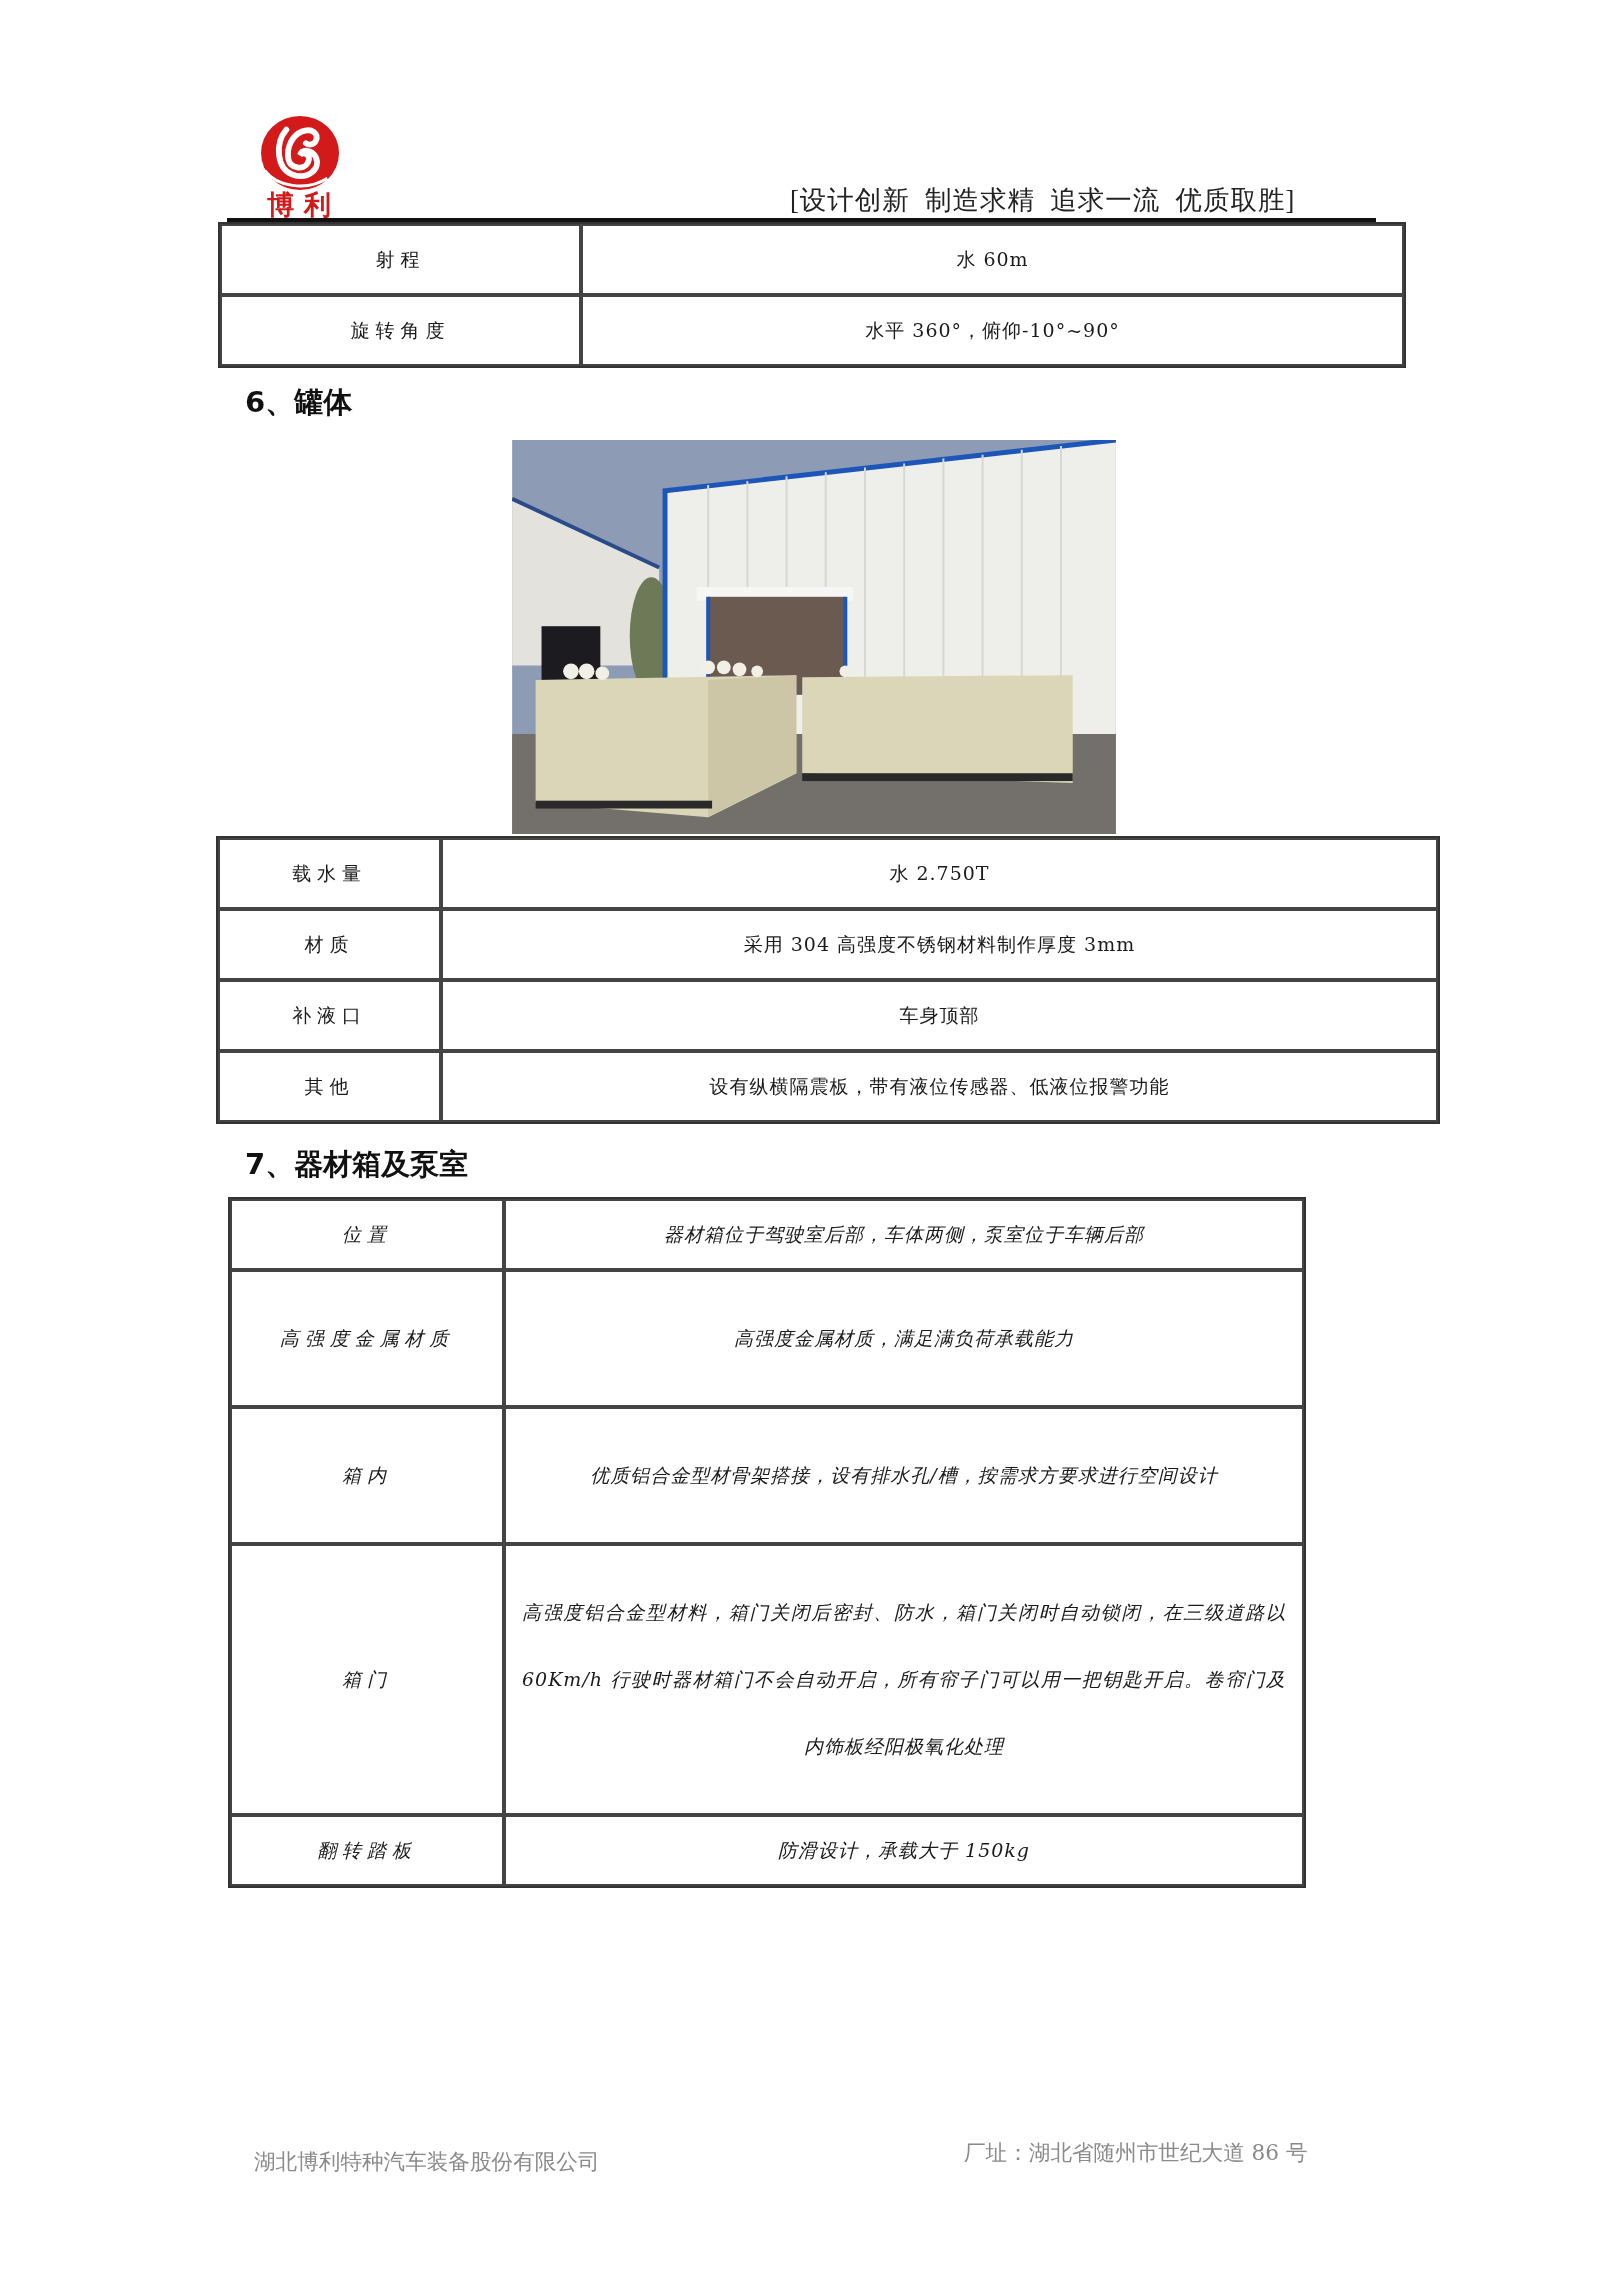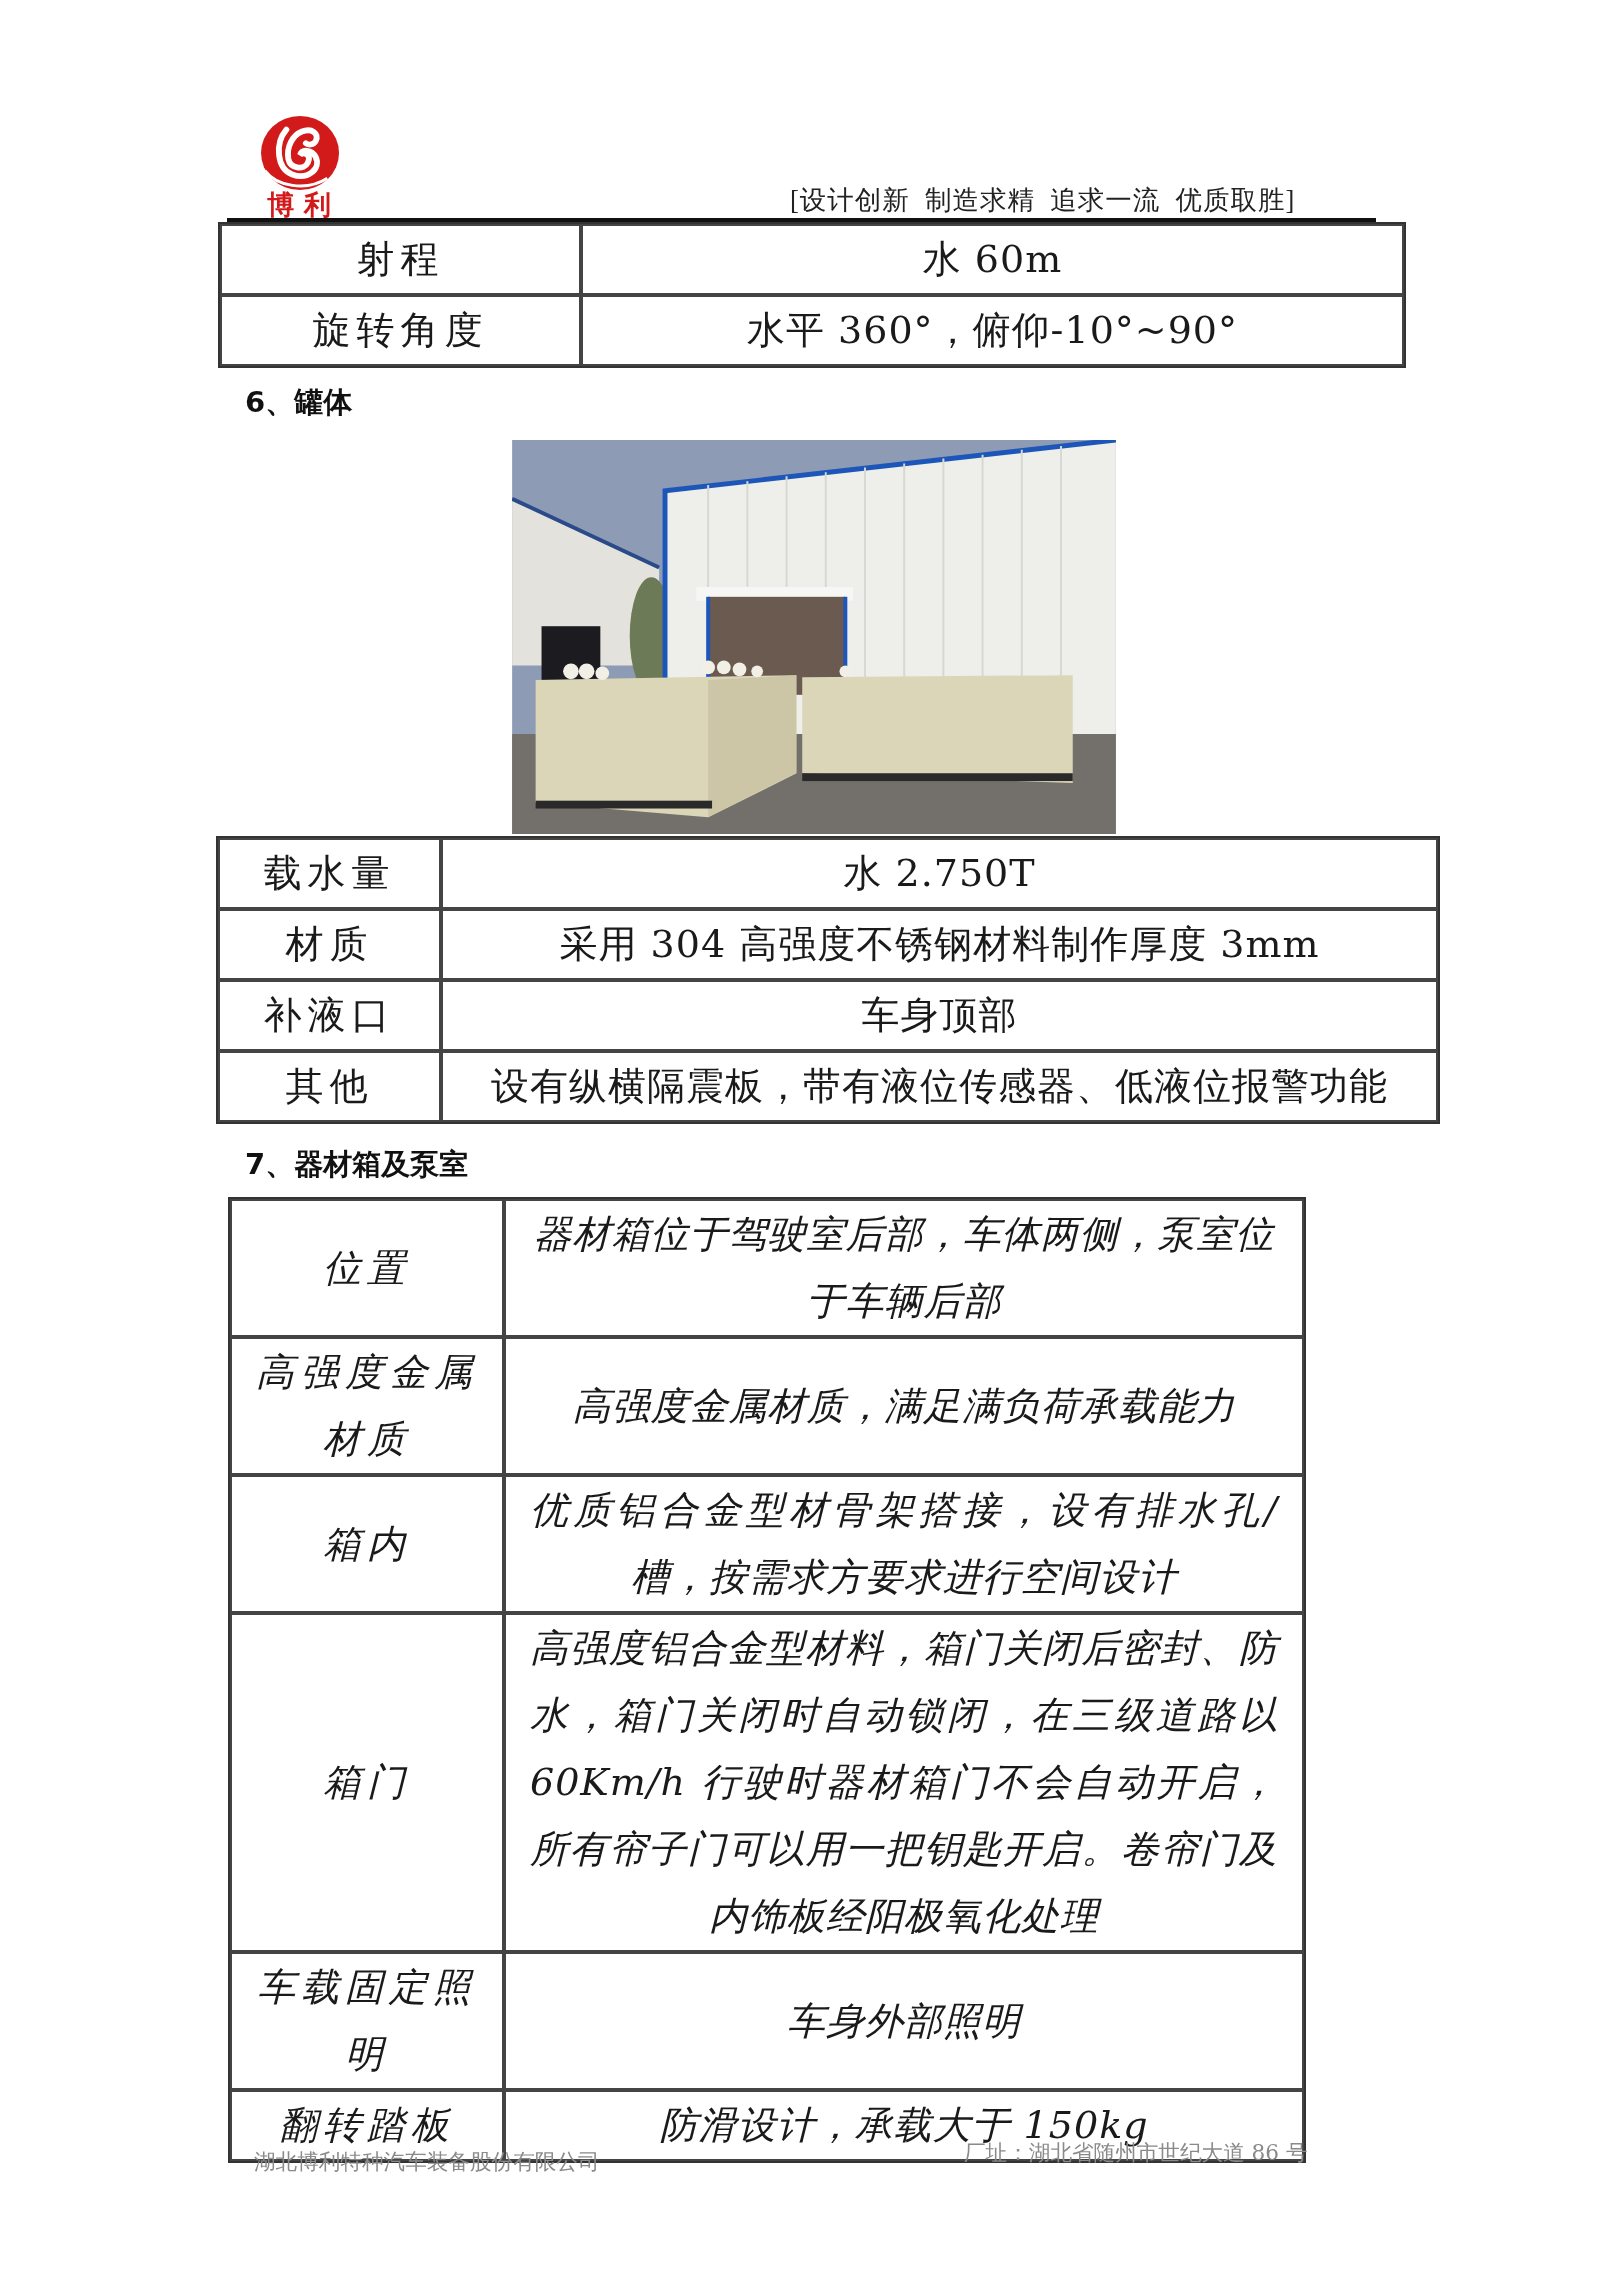--- a/index.html
+++ b/index.html
@@ -12,21 +12,21 @@
   .logo-text { left: 265px; top: 187px; width: 78px; text-align: center; color: #d21a1a;
                font-family: "DejaVu Sans", sans-serif; font-size: 27px; letter-spacing: 9.8px; font-weight: bold; }
   .slogan { left: 790px; top: 182px; font-size: 26.5px; letter-spacing: 1px; color: #222;
             font-family: Liberation Serif, serif; white-space: pre; }
   .header-rule { left: 227px; top: 218px; width: 1149px; height: 3.9px; background: #111; }
 
   
   table.spec { position: absolute; border-collapse: separate; border-spacing: 0;
                border: 2.9px double #333; }
   table.spec td { border: 2.9px double #444; text-align: center; vertical-align: middle;
-                  font-size: 38px; color: #1a1a1a; padding: 0 24px; line-height: 67px; }
+                  font-size: 19px; color: #1a1a1a; padding: 0 16px; line-height: 67px; }
   table.spec td.key { letter-spacing: 5.9px; }
   table.spec td.val { letter-spacing: 1px; }
   table.spec td.multi { line-height: 67px; text-align: justify; text-align-last: center; }
 
   .t1 { left: 218px; top: 222px; width: 1188px; }
   .t1 td { height: 65px; }
   .t2 { left: 216px; top: 836px; width: 1224px; }
   .t2 td { height: 65px; }
   .t3 { left: 228px; top: 1197px; width: 1078px; font-style: italic; }
   .t3 td { height: 65px; }
@@ -168,24 +168,20 @@
   </tr>
   <tr>
     <td class="key" style="height:133px">箱内</td>
     <td class="val multi">优质铝合金型材骨架搭接，设有排水孔/槽，按需求方要求进行空间设计</td>
   </tr>
   <tr>
     <td class="key" style="height:267px">箱门</td>
     <td class="val multi">高强度铝合金型材料，箱门关闭后密封、防水，箱门关闭时自动锁闭，在三级道路以 60Km/h 行驶时器材箱门不会自动开启，所有帘子门可以用一把钥匙开启。卷帘门及内饰板经阳极氧化处理</td>
   </tr>
   <tr>
-    <td class="key">车载固定照明</td>
-    <td class="val">车身外部照明</td>
-  </tr>
-  <tr>
     <td class="key">翻转踏板</td>
     <td class="val">防滑设计，承载大于 150kg</td>
   </tr>
 </tbody>
   </table>
 
 <div class="abs footer footer-left">湖北博利特种汽车装备股份有限公司</div>
 <div class="abs footer footer-right">厂址：湖北省随州市世纪大道 86 号</div>
 
 

